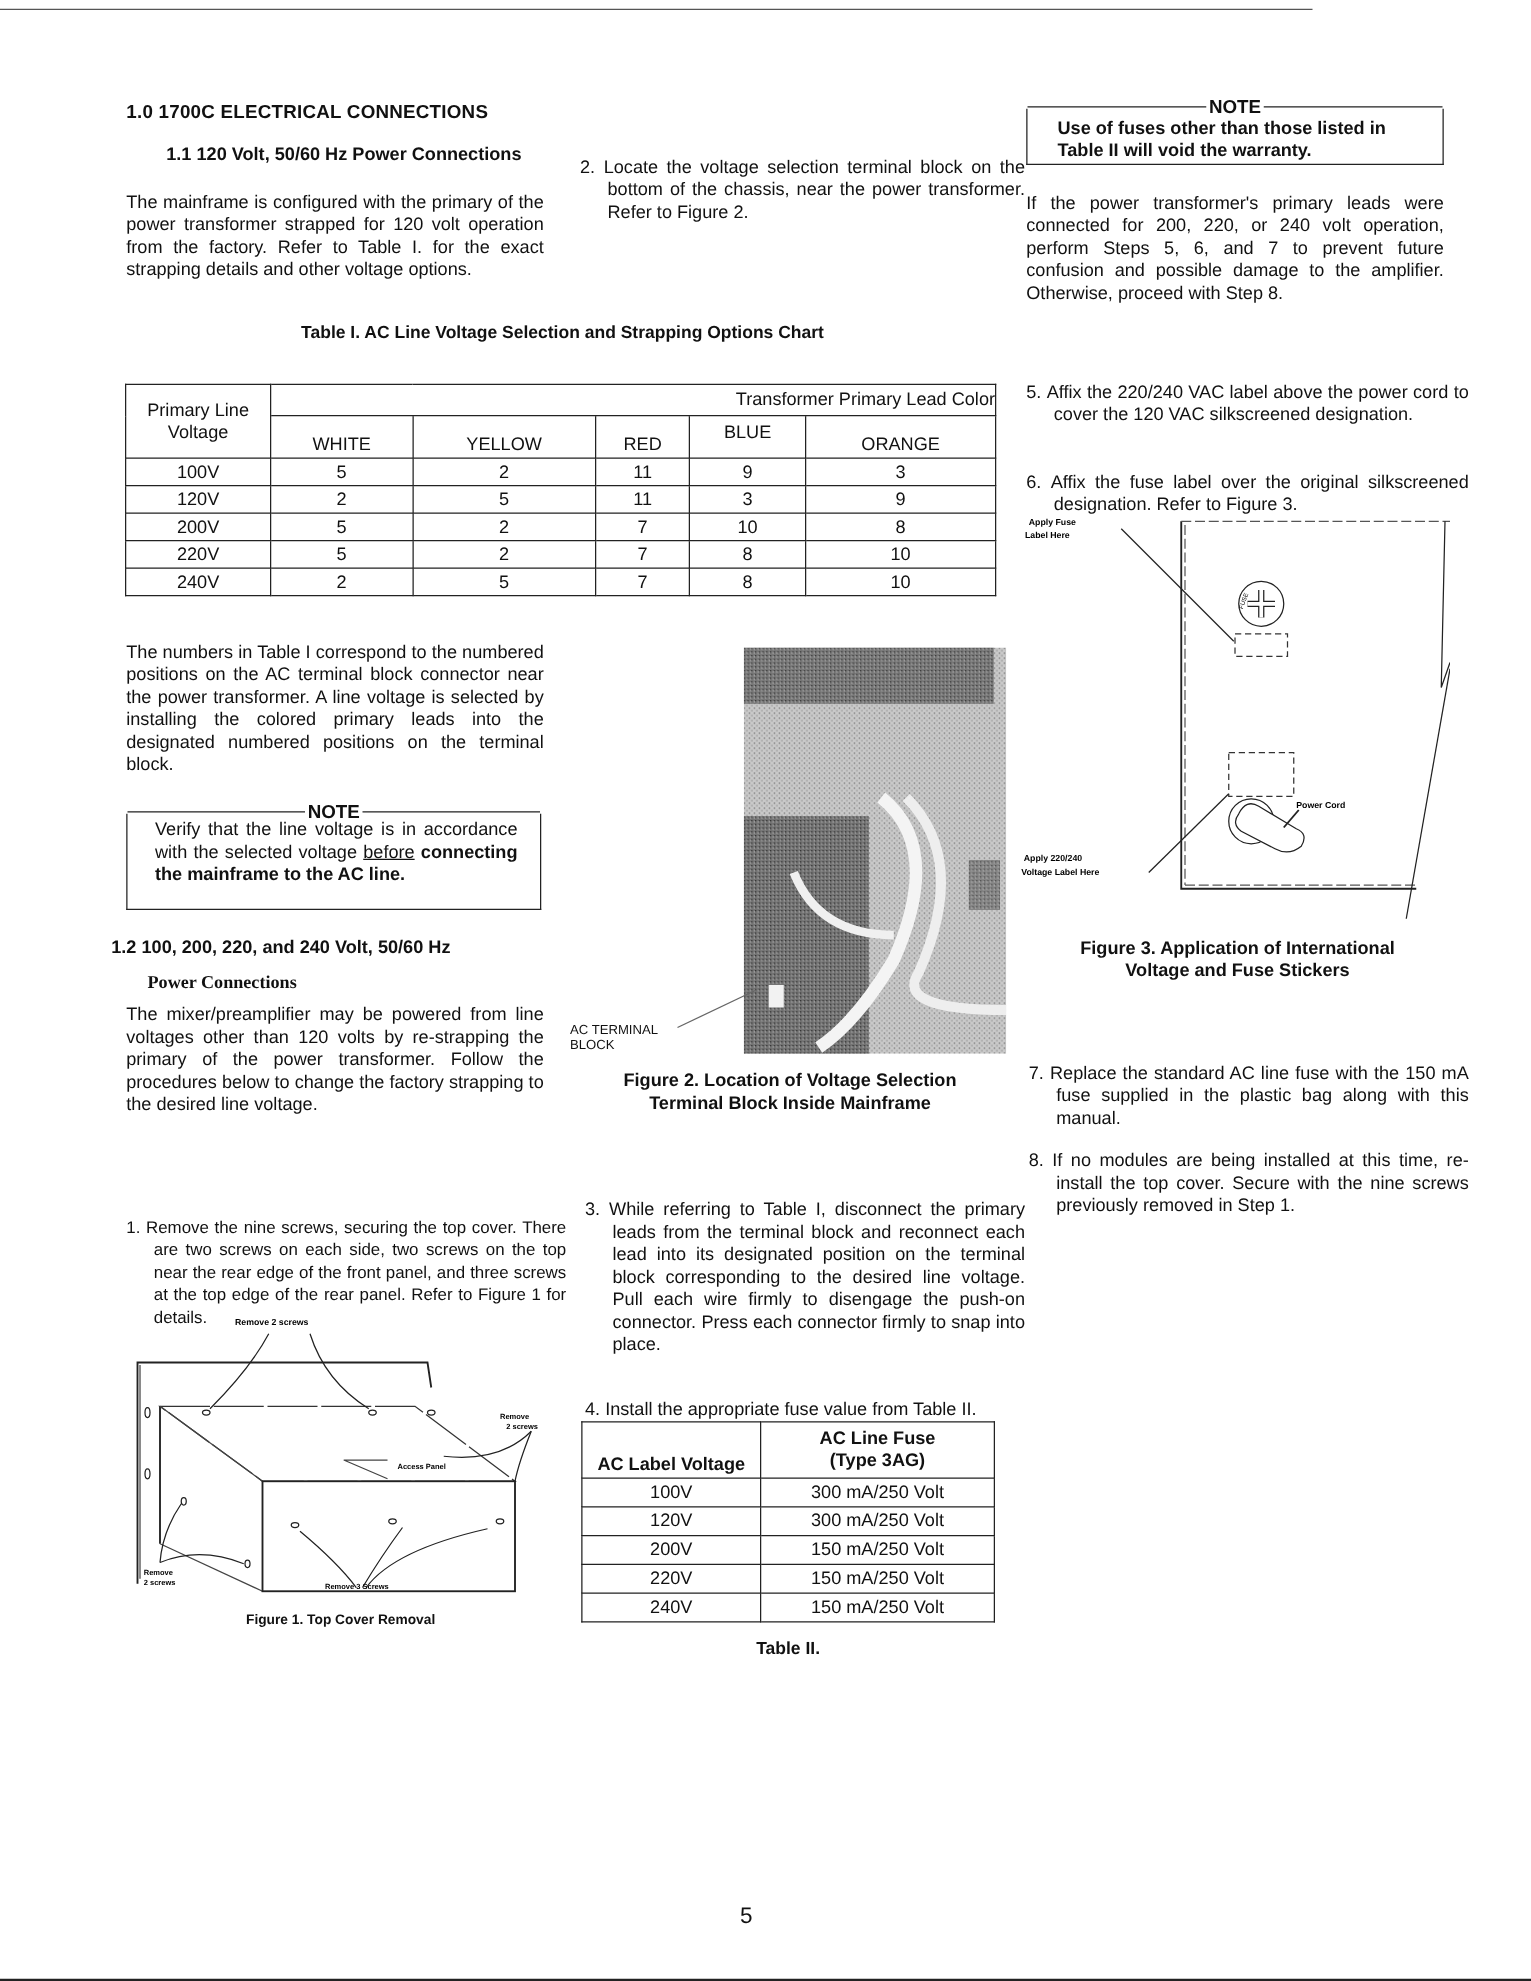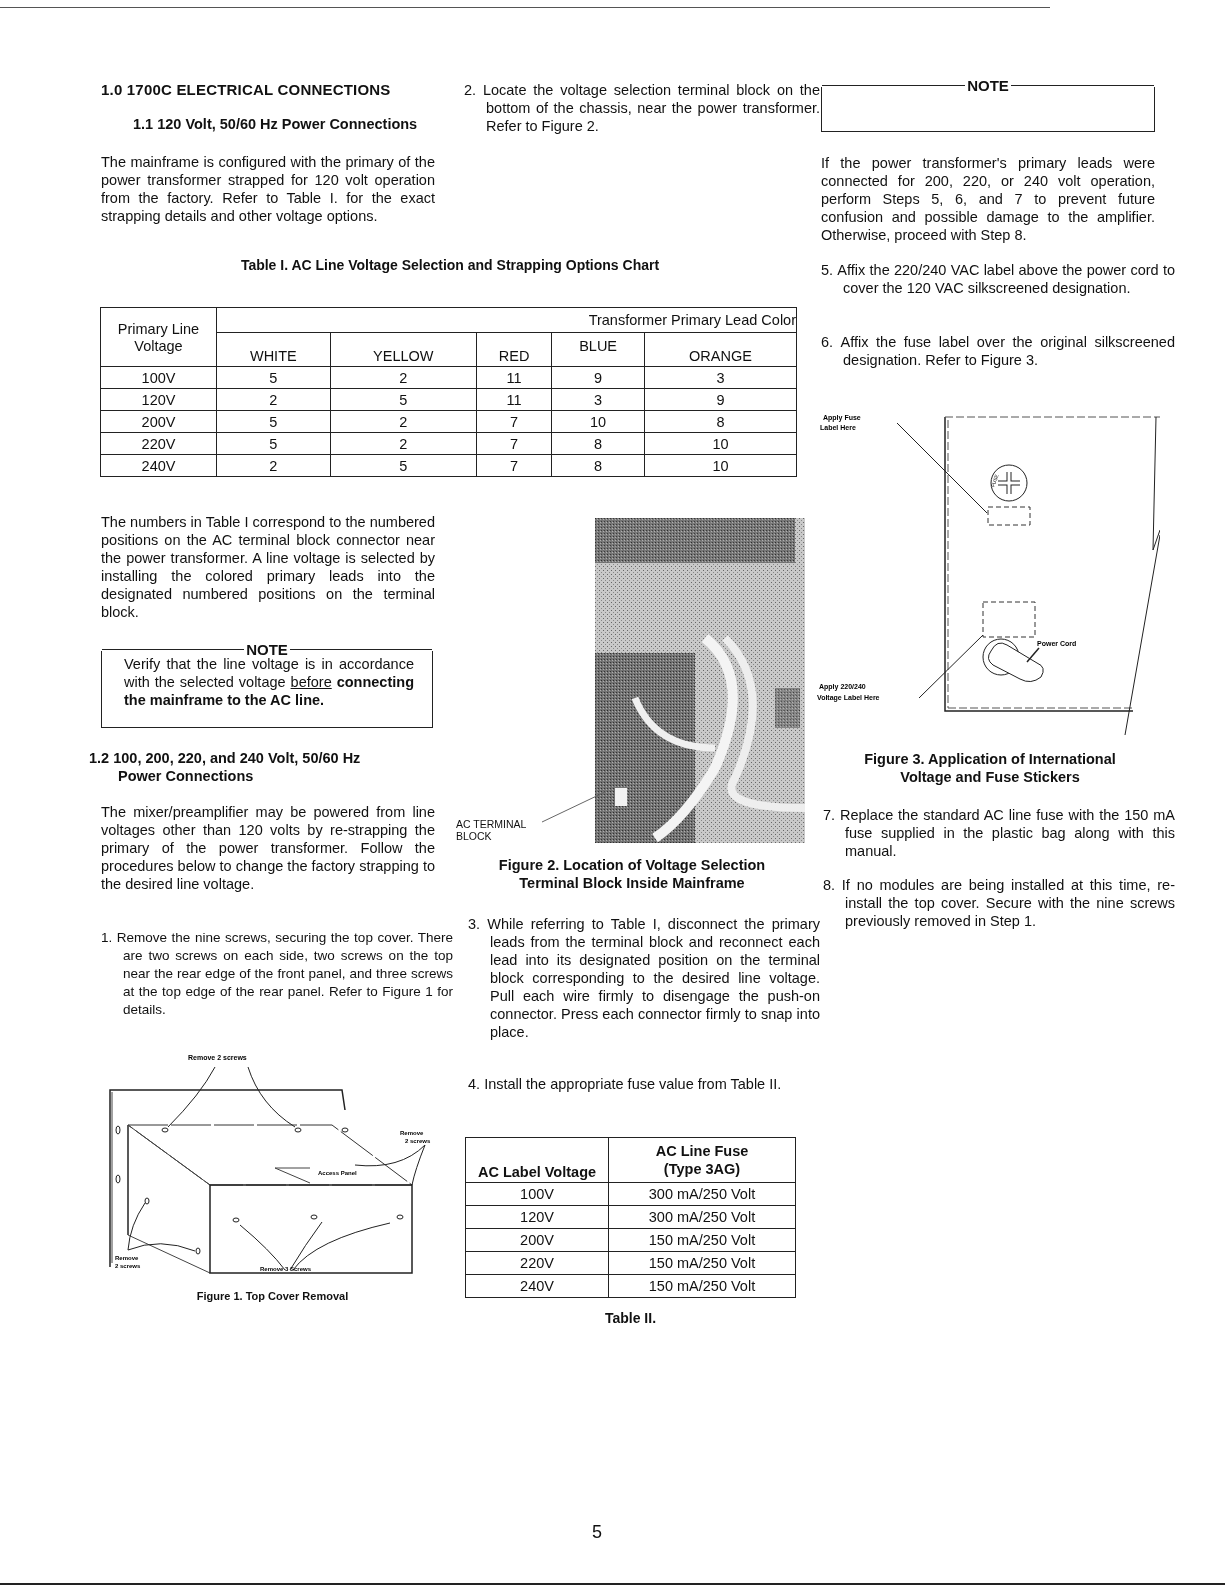--- a/index.html
+++ b/index.html
@@ -4,21 +4,21 @@
 <style>
   html, body { margin: 0; padding: 0; background: #ffffff; }
   body { width: 1225px; height: 1585px; position: relative; overflow: hidden; font-family: "Liberation Sans", sans-serif; color: #111; }
   .abs { position: absolute; }
   .topline { position: absolute; left: 0; top: 7px; width: 1050px; height: 1px; background: #555; }
   .botline { position: absolute; left: 0; top: 1583px; width: 1225px; height: 2px; background: #222; }
   .h1 { font-weight: bold; font-size: 15px; letter-spacing: 0.2px; }
   .h2 { font-weight: bold; font-size: 14.5px; }
   .p { font-size: 14.5px; line-height: 18px; text-align: justify; }
   .caption { font-weight: bold; font-size: 14px; text-align: center; line-height: 18px; }
-  .step { font-size: 14.5px; line-height: 18px; text-align: justify; padding-left: 22px; text-indent: -22px; }
+  .step { font-size: 14.5px; line-height: 18px; text-align: justify; padding-left: 22px; text-indent: -22px; margin-top: 44px; }
   .note { position: absolute; border: 1px solid #222; border-top: none; }
   .note-title { position: absolute; top: -10px; left: 0; right: 0; display: flex; align-items: center; font-weight: bold; font-size: 15px; }
   .note-title .line { flex: 1; height: 1px; background: #222; }
   .note-title span { padding: 0 2px; }
   .note-body { font-size: 14.5px; line-height: 18px; }
   table { border-collapse: collapse; }
   .t1 td { border: 1px solid #222; font-size: 14.5px; text-align: center; height: 21px; padding: 0; }
   .t2 td { border: 1px solid #222; font-size: 14.5px; text-align: center; height: 22px; padding: 0; }
   .t2 .hd { font-weight: bold; margin-left: 29px; }
   .pagenum { font-size: 18px; }
@@ -105,21 +105,21 @@
   </div>
   <div class="note-body" style="position:absolute; left:22px; top:4px; width:290px; text-align:justify;">
     <span>Verify that the line voltage is in accordance with the selected voltage</span>
     <u>before</u>
     <b>connecting the mainframe to the AC line.</b>
   </div>
 </div>
 
 <div class="abs h2" style="left:89px; top:750px; width:334px;">
   <div>1.2 100, 200, 220, and 240 Volt, 50/60 Hz</div>
-  <div style="padding-left:29px; margin-top:2px;">Power Connections</div>
+  <div style="padding-left:29px; margin-top:12px;font-family:Liberation Serif, serif;">Power Connections</div>
 </div>
 
 <div class="abs p" style="left:101px; top:803px; width:334px;">The mixer/preamplifier may be powered from line voltages other than 120 volts by re-strapping the primary of the power transformer. Follow the procedures below to change the factory strapping to the desired line voltage.</div>
 
 <div class="abs step" style="left:101px; top:929px; width:330px; font-size:13.5px;">
   <span>1.</span>&nbsp;<span>Remove the nine screws, securing the top cover. There are two screws on each side, two screws on the top near the rear edge of the front panel, and three screws at the top edge of the rear panel. Refer to Figure 1 for details.</span>
 </div>
 
 <svg class="abs" style="left:100px; top:1045px;" width="350" height="230" viewBox="0 0 350 230">
   <text x="88" y="15" font-size="7" font-weight="bold">Remove 2 screws</text>
@@ -237,20 +237,21 @@
 </tbody>
   </table>
 <div class="abs caption" style="left:465px; top:1309px; width:331px;">Table II.</div>
 
 <div class="note" style="left:821px; top:87px; width:332px; height:44px;">
   <div class="note-title">
     <div class="line"></div>
     <span>NOTE</span>
     <div class="line"></div>
   </div>
+  <div class="note-body" style="position:absolute; left:24px; top:7px; width:300px; font-weight:bold;">Use of fuses other than those listed in Table II will void the warranty.</div>
 </div>
 
 <div class="abs p" style="left:821px; top:154px; width:334px;">If the power transformer's primary leads were connected for 200, 220, or 240 volt operation, perform Steps 5, 6, and 7 to prevent future confusion and possible damage to the amplifier. Otherwise, proceed with Step 8.</div>
 
 <div class="abs step" style="left:821px; top:261px; width:332px;">
   <span>5.</span>&nbsp;<span>Affix the 220/240 VAC label above the power cord to cover the 120 VAC silkscreened designation.</span>
 </div>
 <div class="abs step" style="left:821px; top:333px; width:332px;">
   <span>6.</span>&nbsp;<span>Affix the fuse label over the original silkscreened designation. Refer to Figure 3.</span>
 </div>

